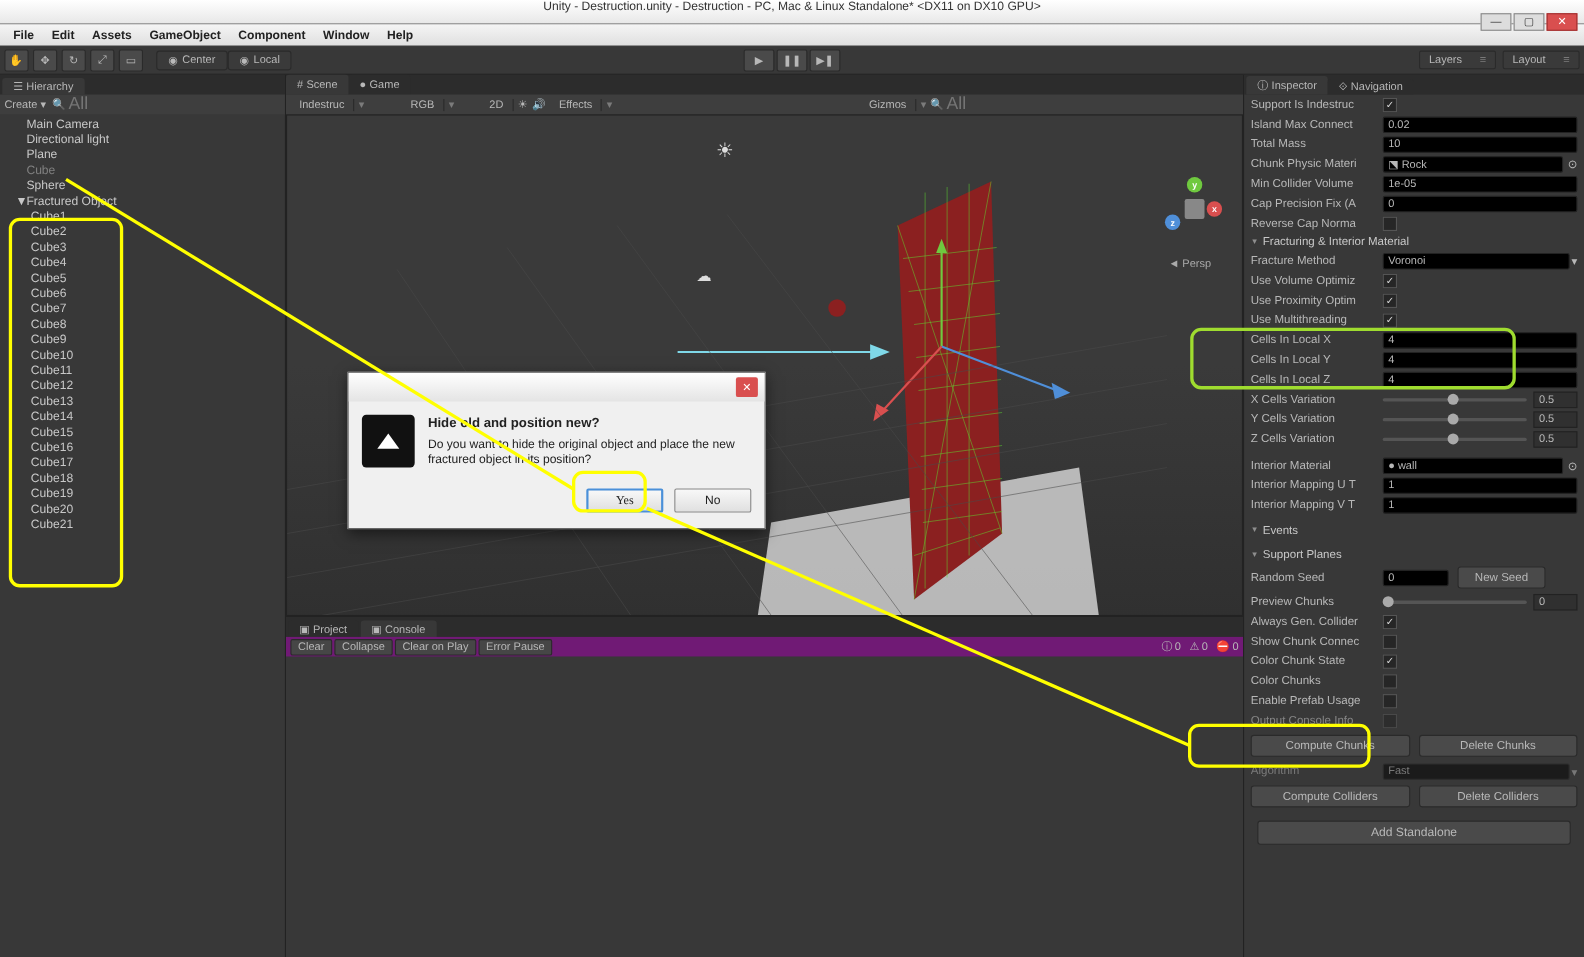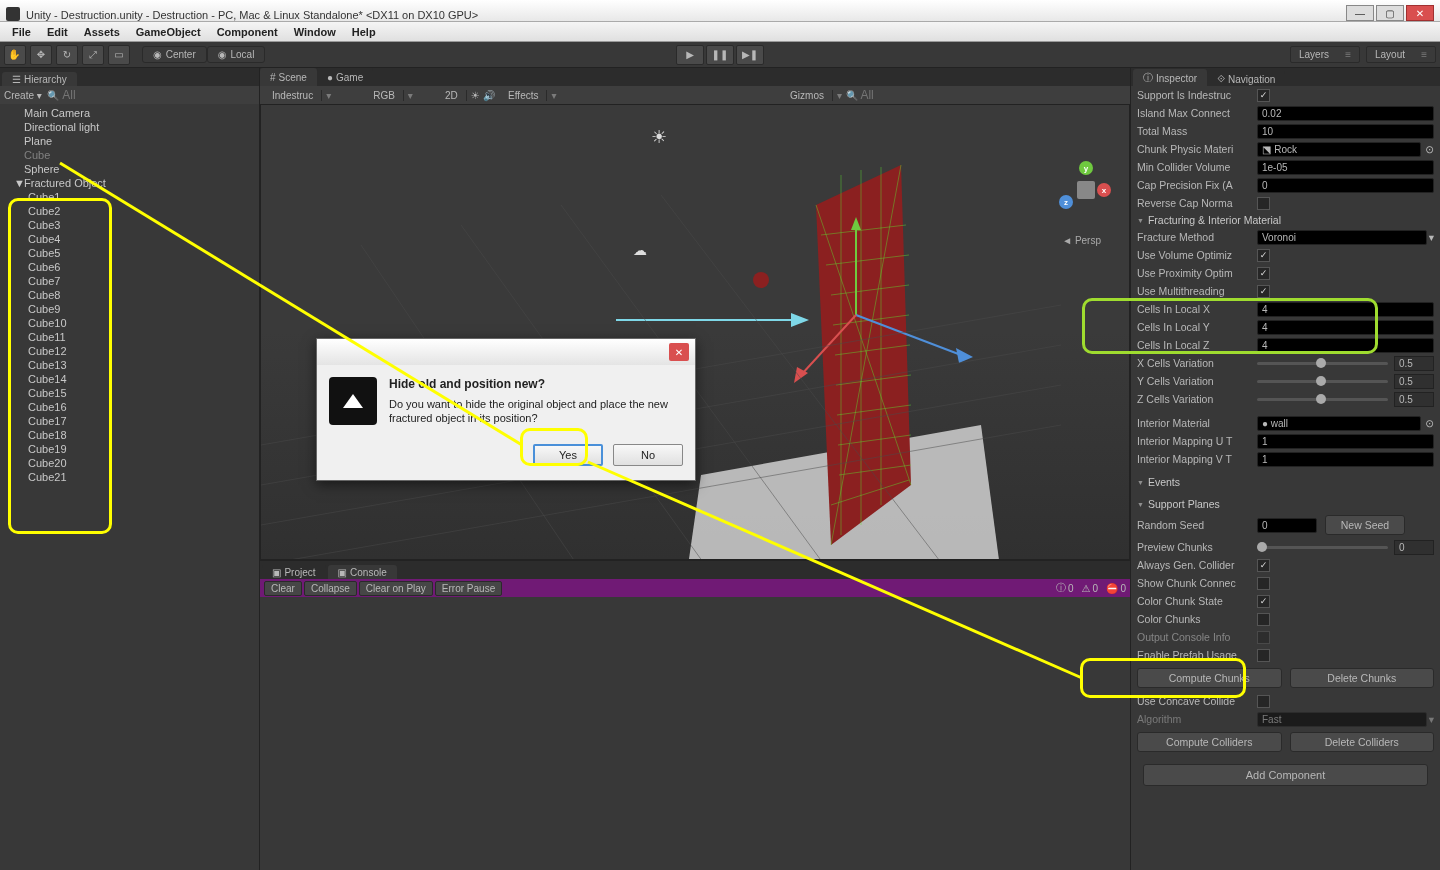--- a/index.html
+++ b/index.html
@@ -1,19 +1,19 @@
 <!DOCTYPE html>
 <html><head>
 <meta charset="utf-8">
 <style>
 * { margin:0; padding:0; box-sizing:border-box; font-family:"Segoe UI",Arial,sans-serif; }
 body { background:#383838; color:#b8b8b8; font-size:11px; overflow:hidden; width:1440px; height:870px; position:relative; }
 
 
-.titlebar { height:22px; background:linear-gradient(#fff,#e8e8e8); display:flex; align-items:flex-end; padding:0 6px; color:#333; border-bottom:1px solid #aaa; }
+.titlebar { height:22px; background:linear-gradient(#fff,#e8e8e8); display:flex; align-items:center; padding:0 6px; color:#333; border-bottom:1px solid #aaa;flex-direction:column; }
 .titlebar .icon { width:14px; height:14px; background:#333; border-radius:2px; margin-right:6px; }
 .titlebar .winbtns { margin-left:auto; display:flex; gap:2px; }
 .titlebar .winbtn { width:28px; height:16px; border:1px solid #888; background:#ddd; font-size:10px; display:flex; align-items:center; justify-content:center; }
 .titlebar .winbtn.close { background:#d94f4f; color:#fff; border-color:#a03030; }
 
 .menubar { height:20px; background:linear-gradient(#f5f5f5,#e0e0e0); display:flex; align-items:center; padding:0 4px; color:#222; border-bottom:1px solid #999;font-weight:bold; }
 .menubar span { padding:0 8px; }
 
 .toolbar { height:26px; background:#383838; border-bottom:1px solid #222; display:flex; align-items:center; padding:0 4px; gap:4px; }
 .toolbtn { width:22px; height:20px; background:#4a4a4a; border:1px solid #2a2a2a; border-radius:2px; display:flex; align-items:center; justify-content:center; font-size:10px; }
@@ -82,29 +82,29 @@
 .dialog { position:absolute; left:316px; top:338px; width:380px; background:#f0f0f0; border:1px solid #666; box-shadow:0 4px 12px rgba(0,0,0,.5); }
 .dialog-title { height:26px; background:linear-gradient(#fff,#e4e4e4); display:flex; align-items:center; padding:0 6px; color:#333; font-size:12px; }
 .dialog-title .close { margin-left:auto; width:20px; height:18px; background:#d94f4f; color:#fff; display:flex; align-items:center; justify-content:center; border-radius:2px; font-size:10px; }
 .dialog-body { padding:12px; display:flex; gap:12px; color:#222; }
 .dialog-icon { width:48px; height:48px; background:#111; border-radius:4px; flex-shrink:0; display:flex; align-items:center; justify-content:center; }
 .dialog-icon::before { content:""; width:0; height:0; border-left:10px solid transparent; border-right:10px solid transparent; border-bottom:14px solid #fff; margin:0 2px; }
 .dialog-text h4 { font-size:12px; font-weight:bold; margin-bottom:6px; }
 .dialog-text p { font-size:11px; line-height:1.3; }
 .dialog-btns { display:flex; justify-content:flex-end; gap:10px; padding:6px 12px 14px; }
 .dialog-btn { width:70px; height:22px; background:linear-gradient(#f8f8f8,#e0e0e0); border:1px solid #888; border-radius:2px; display:flex; align-items:center; justify-content:center; color:#222; font-size:11px; }
-.dialog-btn.default { border:2px solid #4a90d9; }
+.dialog-btn.default { border:2px solid #4a90d9;font-family:Liberation Serif, serif; }
 
 
 svg.anno { position:absolute; top:0; left:0; pointer-events:none; }
 .hl-box { position:absolute; border:3px solid #ffff00; border-radius:10px; pointer-events:none; }
 .hl-box.green { border-color:#9fdc2f; }
 
 .search { display:flex; align-items:center; gap:2px; flex:1; }
-.search input { background:transparent; border:none; color:#aaa; font-size:12px; width:100%; outline:none; }
+.search input { background:transparent; border:none; color:#aaa; font-size:16px; width:100%; outline:none; }
 </style>
 </head>
 <body>
 
 <div class="titlebar">
   <div class="icon"></div>
   <span>Unity - Destruction.unity - Destruction - PC, Mac &amp; Linux Standalone* &lt;DX11 on DX10 GPU&gt;</span>
   <div class="winbtns">
     <div class="winbtn">—</div>
     <div class="winbtn">▢</div>
@@ -429,47 +429,43 @@
         <span class="check"></span>
       </div>
     <div class="insp-row">
         <span class="label">Color Chunk State</span>
         <span class="check">✓</span>
       </div>
     <div class="insp-row">
         <span class="label">Color Chunks</span>
         <span class="check"></span>
       </div>
+    <div class="insp-row">
+        <span class="label">Enable Prefab Usage</span>
+        <span class="check"></span>
+      </div>
     <div class="insp-row" style="opacity:.6">
         <span class="label">Output Console Info</span>
         <span class="check"></span>
       </div>
-    <div class="insp-row">
-        <span class="label">Enable Prefab Usage</span>
-        <span class="check"></span>
-      </div>
 
     <div class="btn-row">
       <div class="insp-btn">Compute Chunks</div>
       <div class="insp-btn">Delete Chunks</div>
     </div>
-    <div class="insp-row">
-        <span class="label">Use Concave Collide</span>
-        <span class="check"></span>
-      </div>
     <div class="insp-row" style="opacity:.5">
         <span class="label">Algorithm</span>
         <span class="field">Fast</span>
         <span style="margin-left:2px">▾</span>
       </div>
     <div class="btn-row">
       <div class="insp-btn">Compute Colliders</div>
       <div class="insp-btn">Delete Colliders</div>
     </div>
-    <div class="wide-btn">Add Component</div>
+    <div class="wide-btn">Add Standalone</div>
   </div>
 </div>
 
 <div class="dialog">
   <div class="dialog-title">
     <span style="visibility:hidden">Hide old and position new?</span>
     <div class="close">✕</div>
   </div>
   <div class="dialog-body">
     <div class="dialog-icon"></div>

